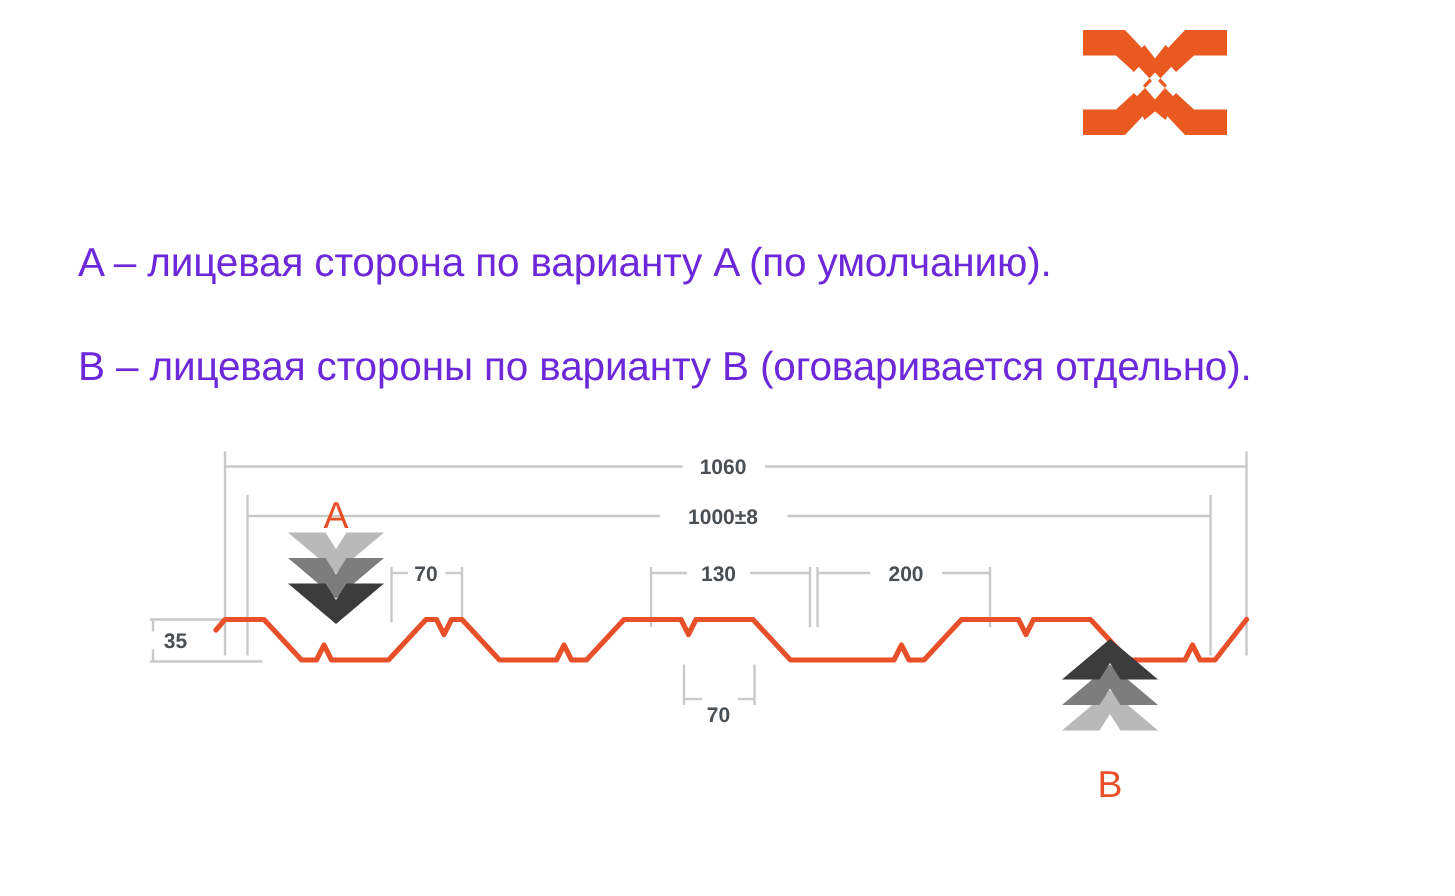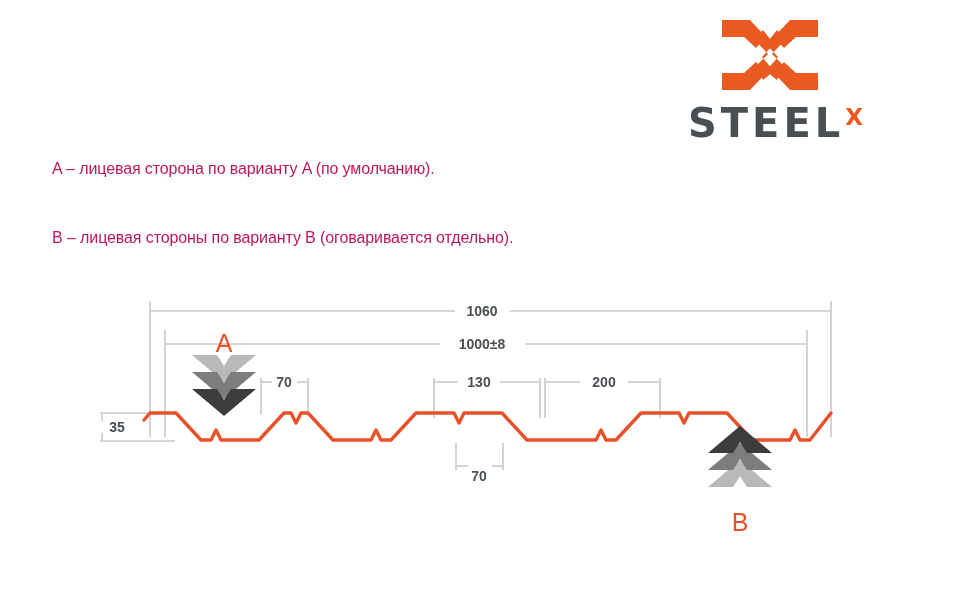--- a/index.html
+++ b/index.html
@@ -57,22 +57,22 @@
     position: relative;
     top: -12px;
     left: 1px;
   }
 
   
   .desc-line {
     position: absolute;
     left: 52px;
     font-family: "Liberation Sans", sans-serif;
-    font-size: 16px;
-    color: #be185d;
+    font-size: 27px;
+    color: #6d28d9;
     white-space: nowrap;
     letter-spacing: -0.1px;
   }
   #desc-line-a { top: 160px; }
   #desc-line-b { top: 229px; }
 
   
   #drawing {
     position: absolute;
     left: 0;
@@ -108,23 +108,20 @@
 
       <path d="M2 74 L30 74 L46 57 L36 46 L24 57 L2 57 Z" fill="#ea5a20"></path>
 
       <path d="M98 74 L70 74 L54 57 L64 46 L76 57 L98 57 Z" fill="#ea5a20"></path>
 
       <path d="M57 14 L66 23 L52 38 L64 50 L57 64 L46 55 L58 41 L46 28 Z" fill="#ea5a20"></path>
       <path d="M43 14 L34 23 L48 38 L36 50 L43 64 L54 55 L42 41 L54 28 Z" fill="#ea5a20"></path>
     </svg>
   </div>
 
-  <div id="logo-wordmark">
-    <span id="logo-steel-text">STEEL</span><span id="logo-x-text">X</span>
-  </div>
 </div>
 
 <div class="desc-line" id="desc-line-a">A – лицевая сторона по варианту A (по умолчанию).</div>
 <div class="desc-line" id="desc-line-b">B – лицевая стороны по варианту B (оговаривается отдельно).</div>
 
 <div id="drawing">
 <svg width="970" height="597" viewBox="0 0 970 597" xmlns="http://www.w3.org/2000/svg">
 
   <g stroke="#c9c9c9" stroke-width="1.6" fill="none">
     <line x1="150" y1="301" x2="150" y2="437"></line>

